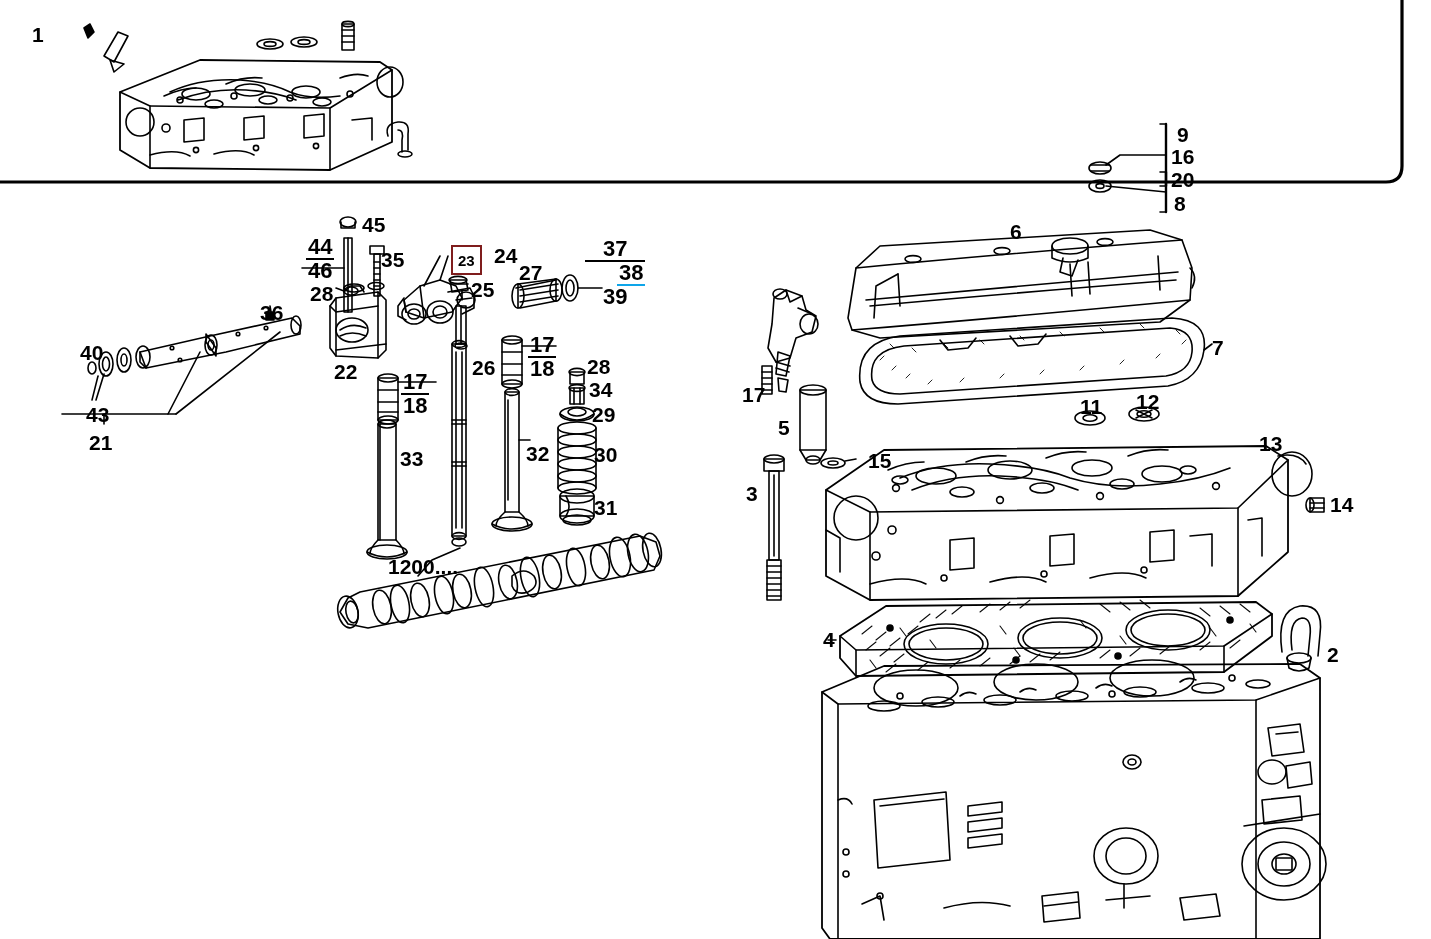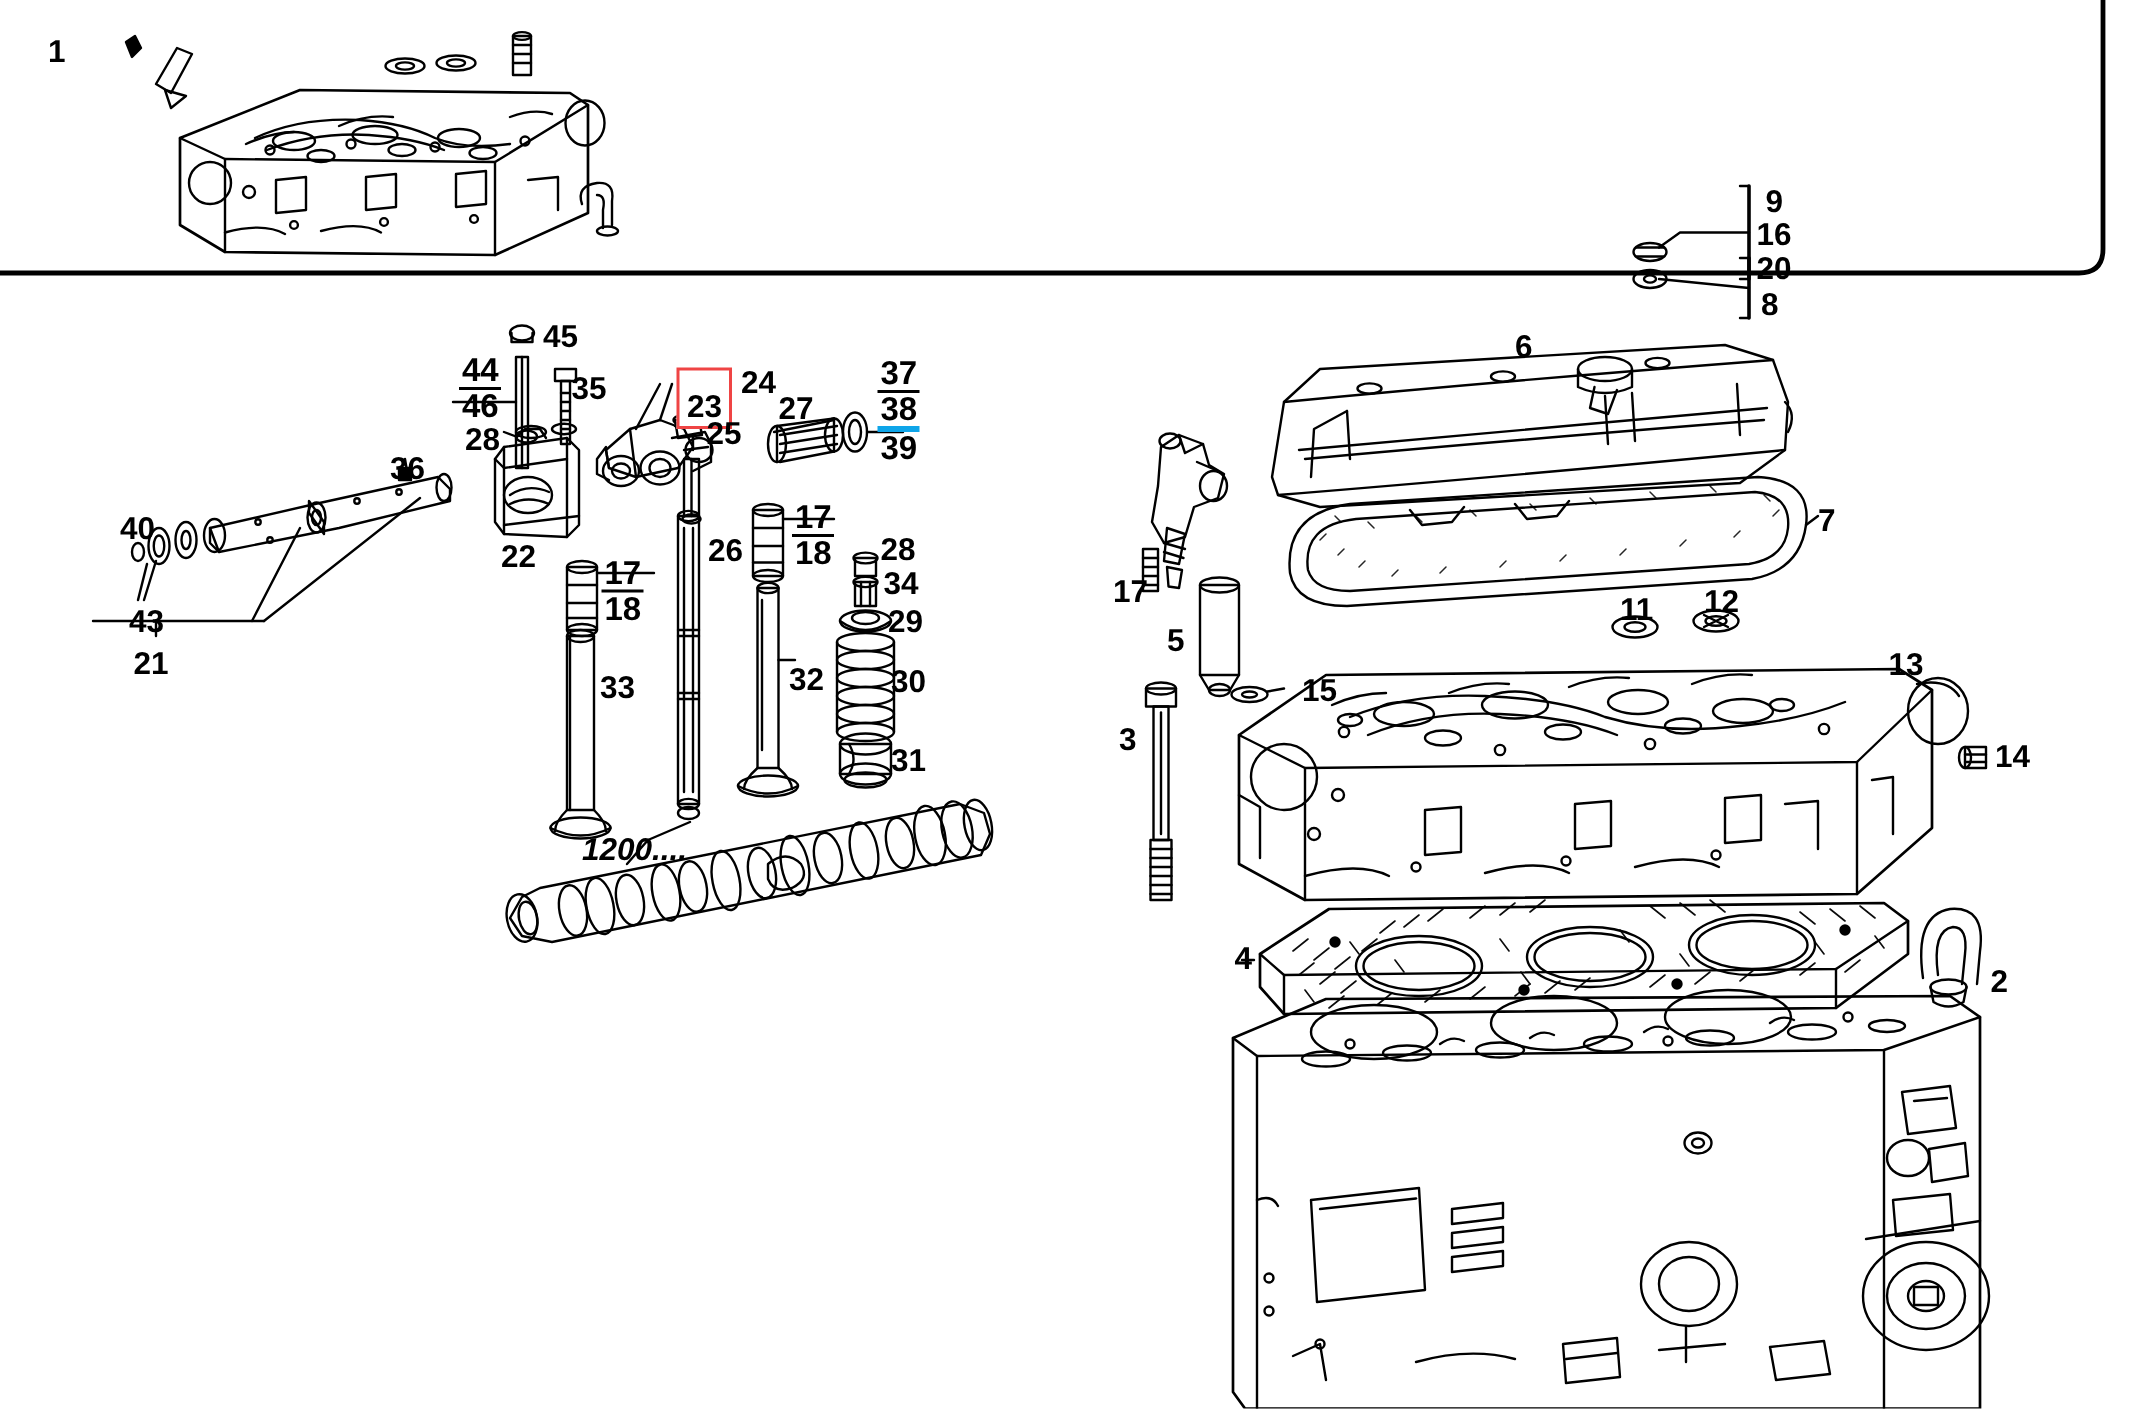--- a/index.html
+++ b/index.html
@@ -7,23 +7,23 @@
        font-family:"Liberation Sans", sans-serif;color:#000;}
   #stage{position:absolute;left:0;top:0;width:1431px;height:939px;}
   #stage svg{position:absolute;left:0;top:0;}
   .lbl{position:absolute;font-family:"Liberation Sans",sans-serif;
        font-weight:700;font-size:21px;line-height:21px;color:#000;
        white-space:nowrap;letter-spacing:0px;}
   .frac{position:absolute;font-weight:700;font-size:22px;line-height:22px;
         text-align:center;white-space:nowrap;}
   .frac .num{display:block;border-bottom:2px solid #000;padding:0 2px;}
   .frac .den{display:block;padding:0 2px;}
-  .frac3 .mid{display:block;border-bottom:4px solid #0ea5e9;padding:0 2px;}
-  .boxnum{position:absolute;font-weight:700;font-size:21px;line-height:21px;
-          border:2px solid #ef4444;padding:14px 5px 2px 5px;background:#fff;}
+  .frac3 .mid{display:block;border-bottom:2px solid #0ea5e9;padding:0 2px;margin-left:32px;}
+  .boxnum{position:absolute;font-weight:700;font-size:15px;line-height:21px;
+          border:2px solid #7f1d1d;padding:3px 5px 2px 5px;background:#fff;}
 </style>
 </head>
 <body>
 
 <div id="stage">
 
 <svg width="1431" height="939" viewBox="0 0 1431 939" xmlns="http://www.w3.org/2000/svg">
   <g fill="none" stroke="#000" stroke-width="1.6" stroke-linejoin="round" stroke-linecap="round">
 
   <g>
@@ -563,21 +563,21 @@
 </div>
 
 <div class="lbl" style="left:587px;top:356px;">28</div>
 <div class="lbl" style="left:589px;top:379px;">34</div>
 <div class="lbl" style="left:592px;top:404px;">29</div>
 <div class="lbl" style="left:594px;top:444px;">30</div>
 <div class="lbl" style="left:594px;top:497px;">31</div>
 <div class="lbl" style="left:526px;top:443px;">32</div>
 <div class="lbl" style="left:400px;top:448px;">33</div>
 
-<div class="lbl" style="left:388px;top:556px;font-style:italic;">1200....</div>
+<div class="lbl" style="left:388px;top:556px;">1200....</div>
 
 <div class="lbl" style="left:1177px;top:124px;">9</div>
 <div class="lbl" style="left:1171px;top:146px;">16</div>
 <div class="lbl" style="left:1171px;top:169px;">20</div>
 <div class="lbl" style="left:1174px;top:193px;">8</div>
 
 <div class="lbl" style="left:1010px;top:221px;">6</div>
 <div class="lbl" style="left:1212px;top:337px;">7</div>
 <div class="lbl" style="left:1080px;top:396px;">11</div>
 <div class="lbl" style="left:1136px;top:391px;">12</div>

